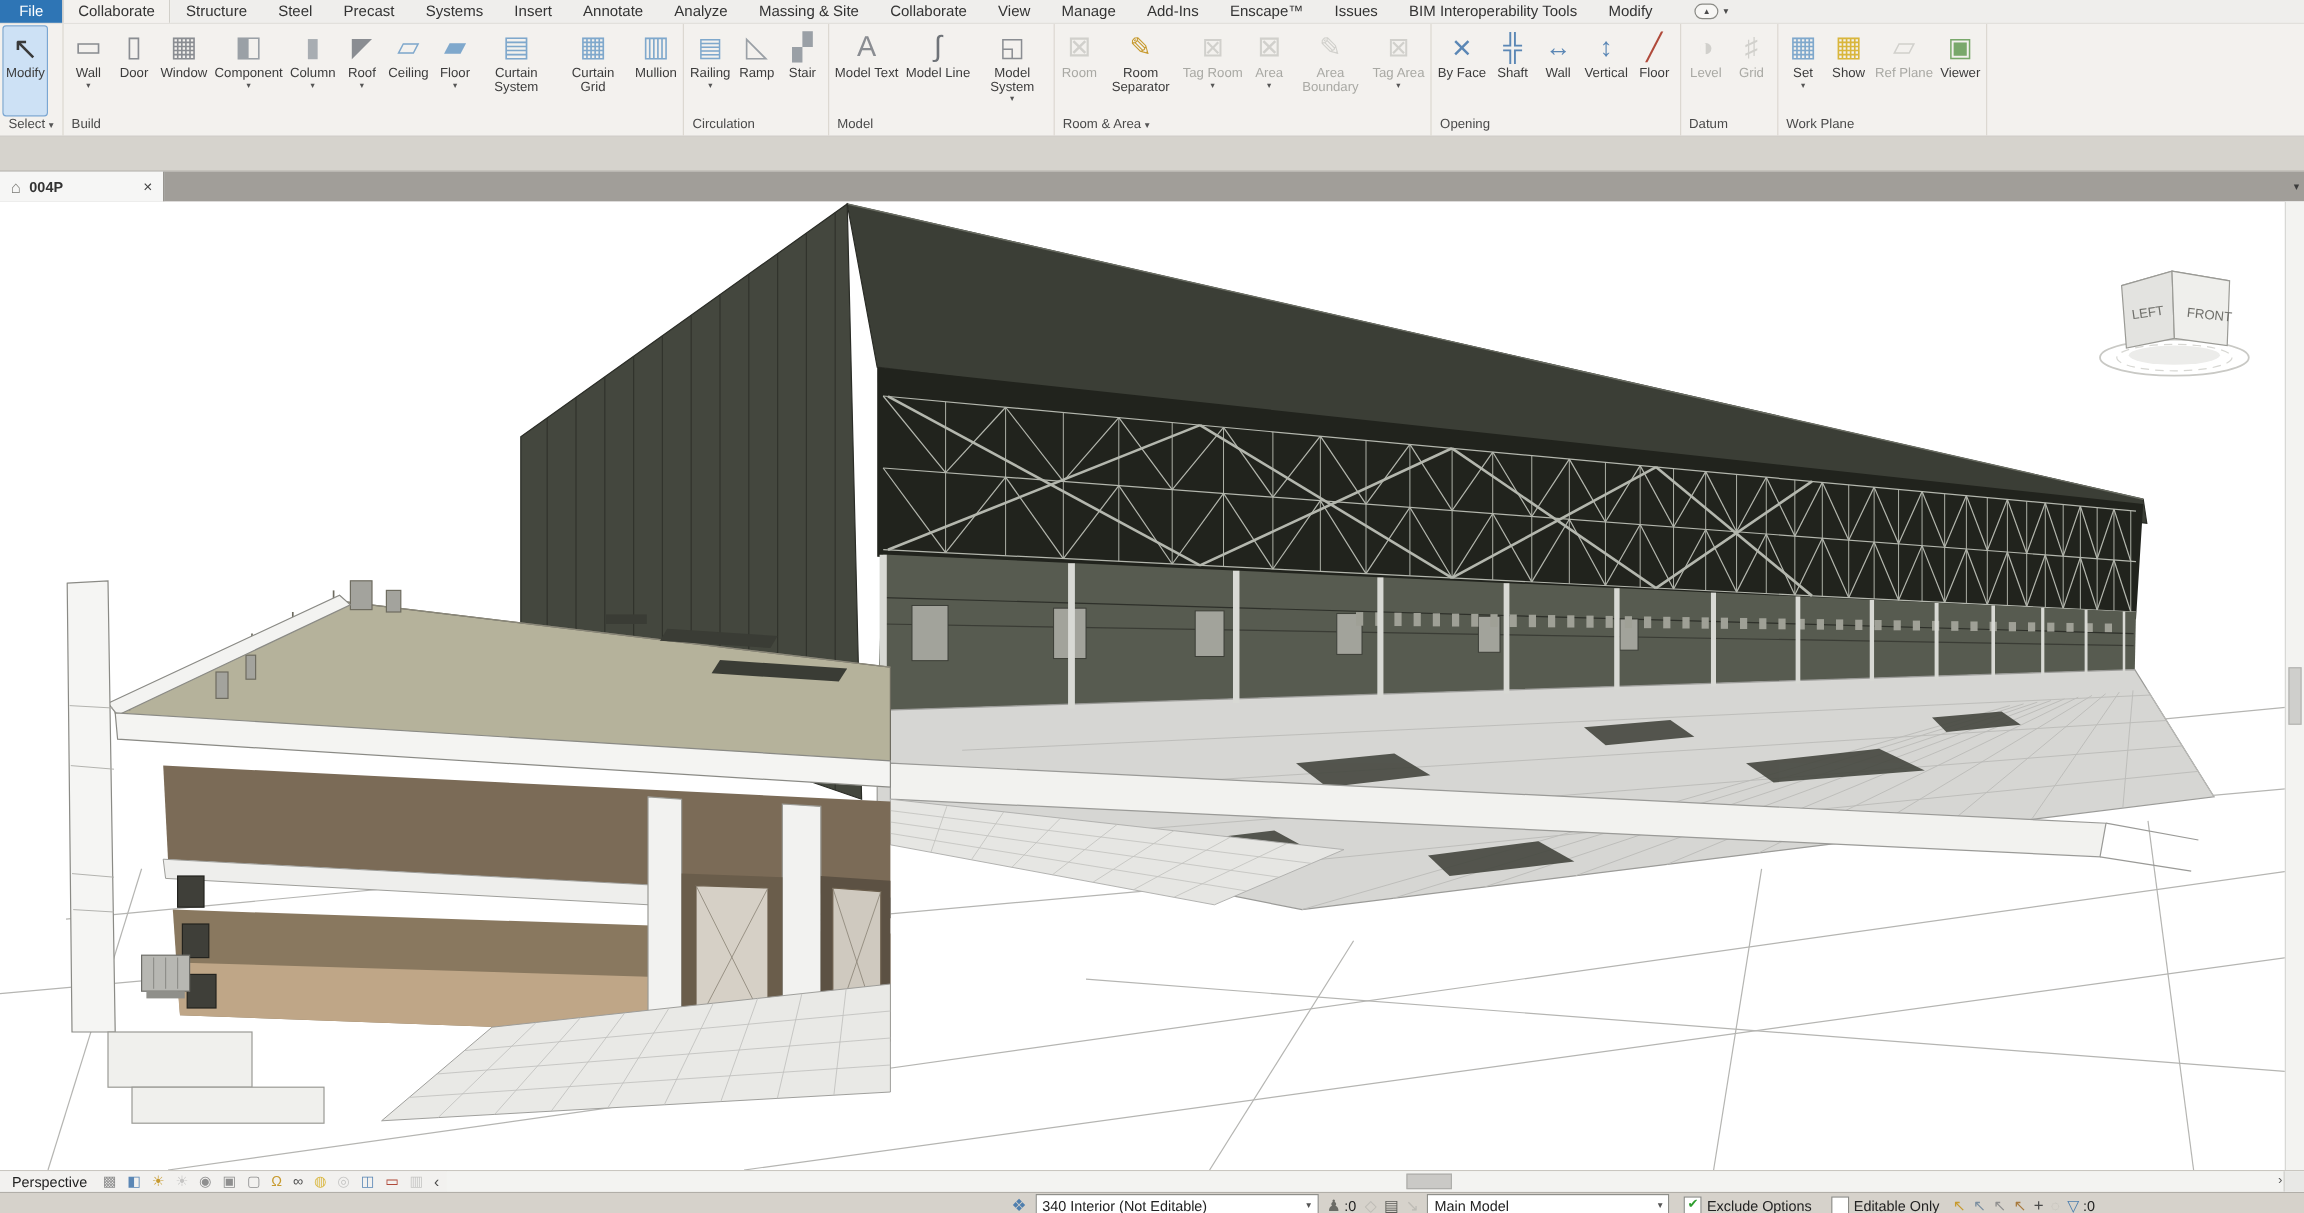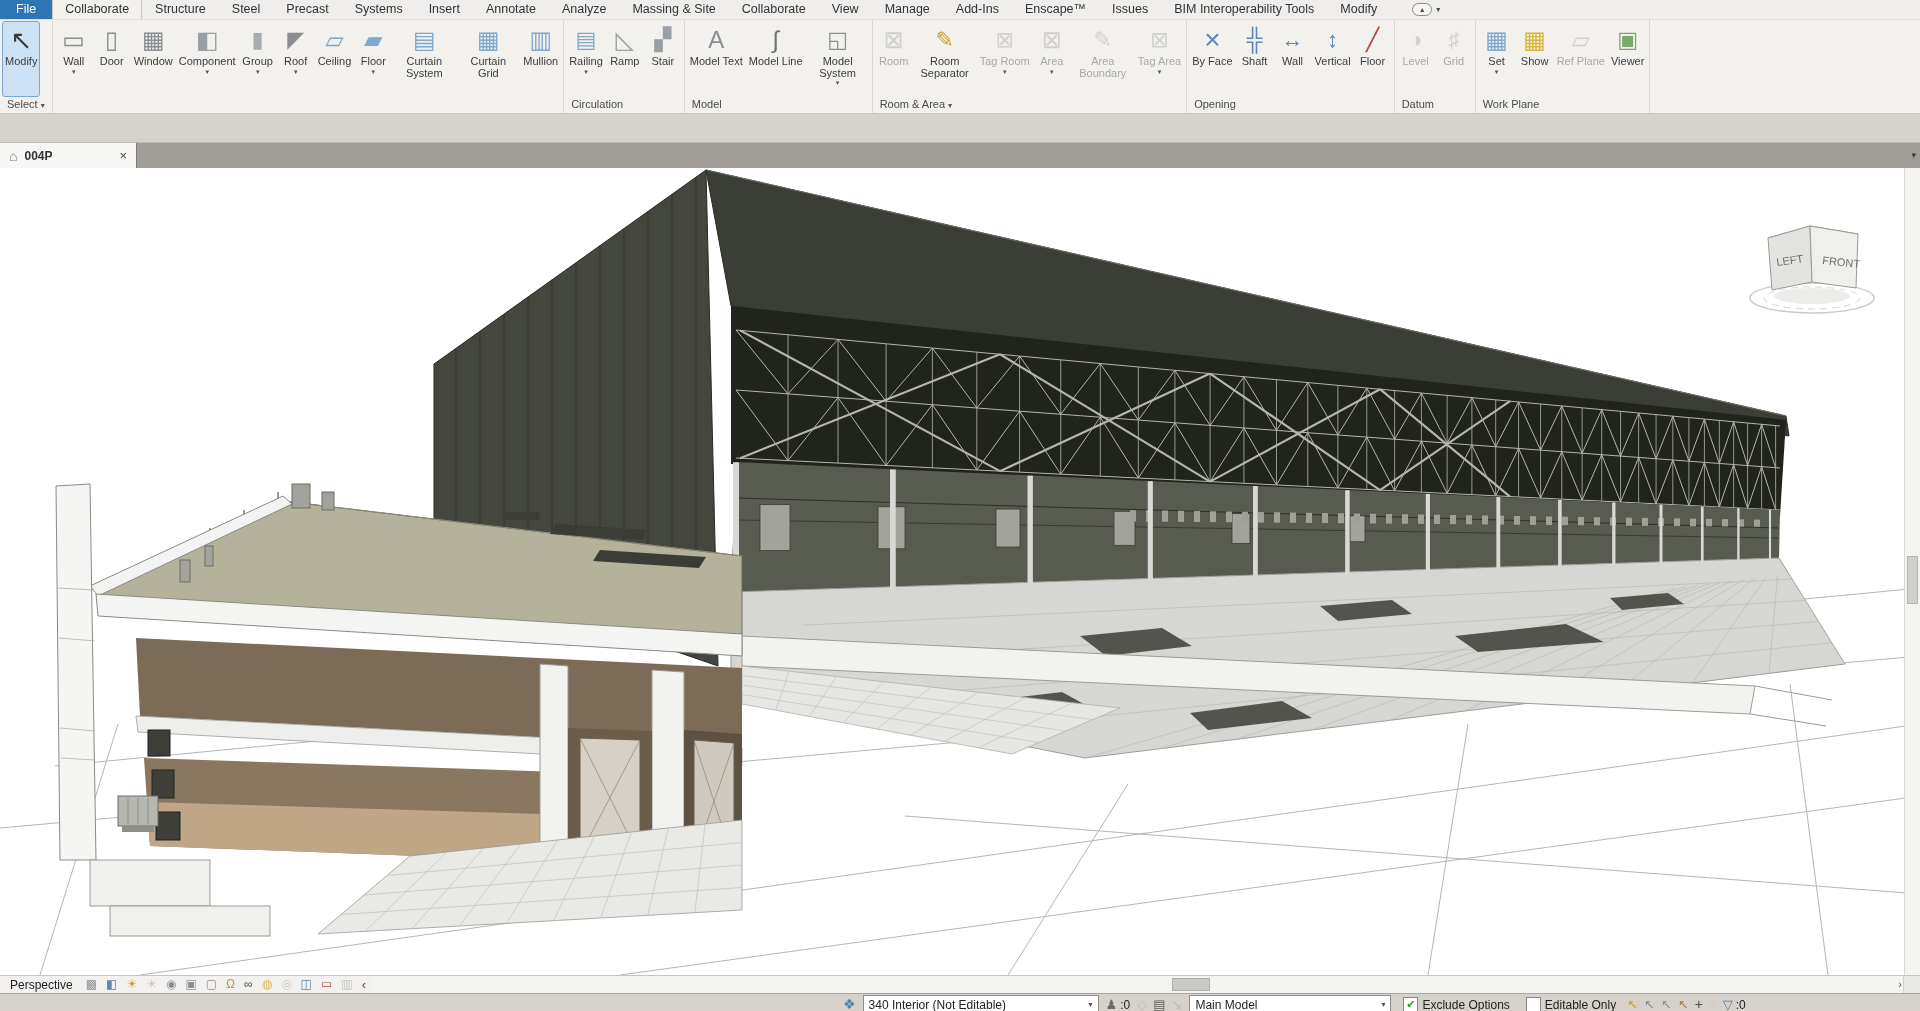--- a/index.html
+++ b/index.html
@@ -131,21 +131,21 @@
           <span class="ricon">
             <span class="" style="color: rgb(154, 160, 166); font-size: 24px;">◧</span>
           </span>
           <span class="rlabel">Component</span>
           <span class="rarrow">▾</span>
         </div>
         <div class="rbtn">
           <span class="ricon">
             <span class="" style="color: rgb(168, 173, 178); font-size: 22px;">▮</span>
           </span>
-          <span class="rlabel">Group</span>
+          <span class="rlabel">Column</span>
           <span class="rarrow">▾</span>
         </div>
         <div class="rbtn">
           <span class="ricon">
             <span class="" style="color: rgb(138, 141, 146); font-size: 22px;">◤</span>
           </span>
           <span class="rlabel">Roof</span>
           <span class="rarrow">▾</span>
         </div>
         <div class="rbtn">
@@ -173,20 +173,21 @@
           </span>
           <span class="rlabel">Curtain Grid</span>
         </div>
         <div class="rbtn">
           <span class="ricon">
             <span class="" style="color: rgb(127, 168, 204); font-size: 24px;">▥</span>
           </span>
           <span class="rlabel">Mullion</span>
         </div>
       </div>
+      <div class="rplabel">Build</div>
     </div>
     <div class="rpanel">
       <div class="rbuttons">
         <div class="rbtn">
           <span class="ricon">
             <span class="" style="color: rgb(127, 168, 204); font-size: 22px;">▤</span>
           </span>
           <span class="rlabel">Railing</span>
           <span class="rarrow">▾</span>
         </div>

